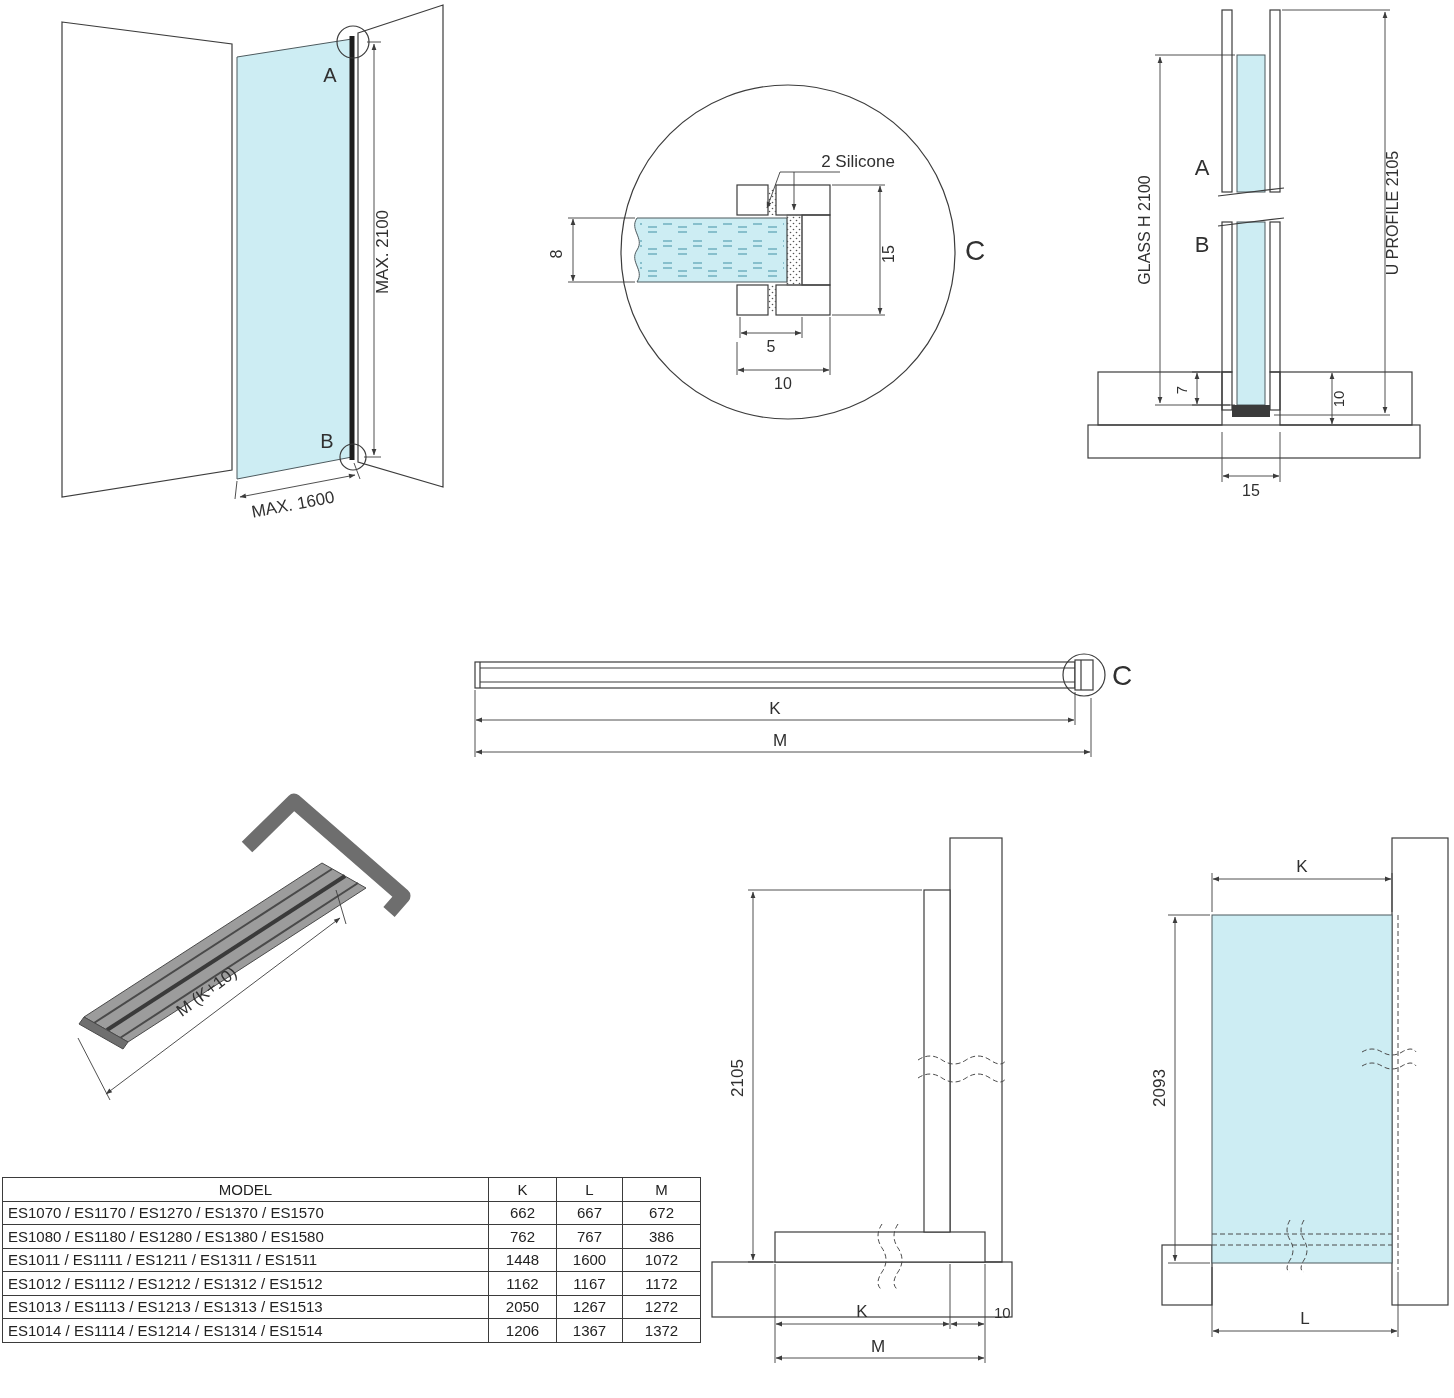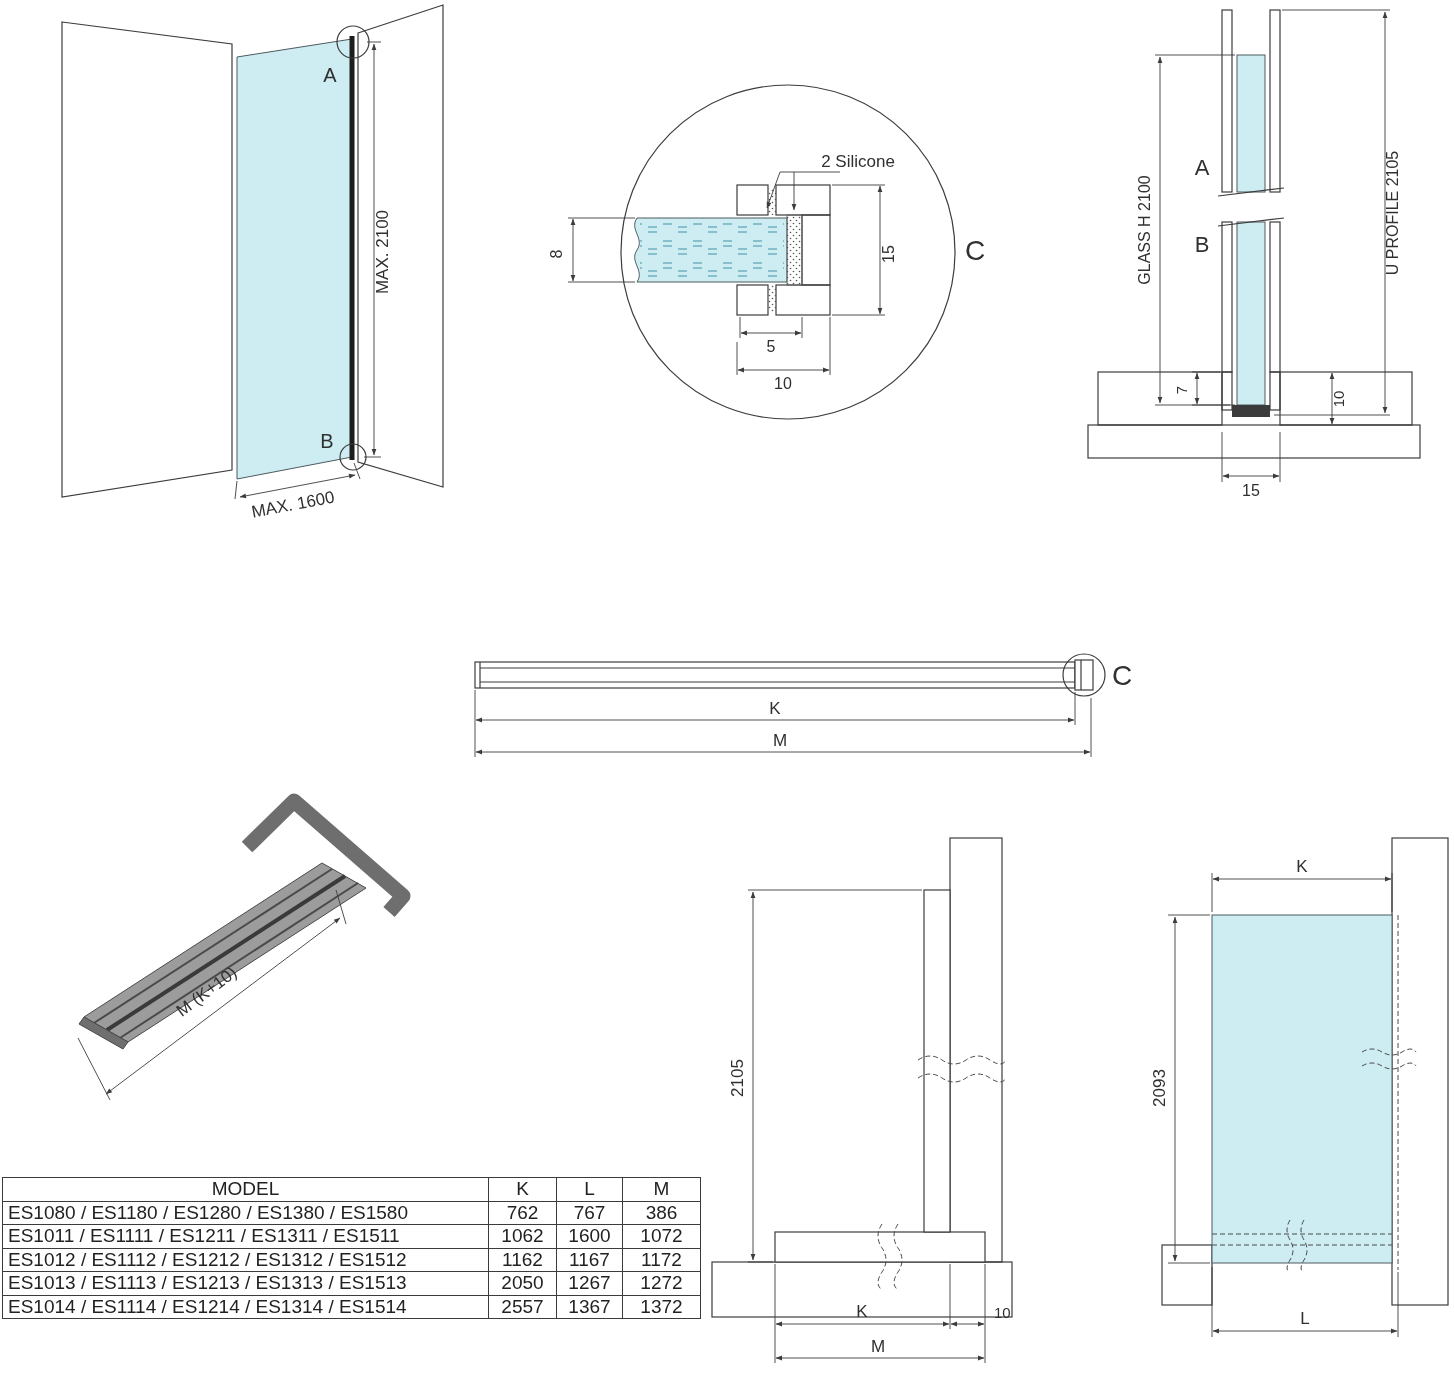--- a/index.html
+++ b/index.html
@@ -10,21 +10,21 @@
   svg text { fill:#303030; font-family:"Liberation Sans", sans-serif; }
   .t15{font-size:15px}.t16{font-size:16px}.t17{font-size:17px}
   .t20{font-size:20px}.t22{font-size:22px}.t28{font-size:28px}
   .ln  { stroke:#3c3c3c; stroke-width:1.2; fill:none; }
   .lnw { stroke:#3c3c3c; stroke-width:1.2; fill:#ffffff; }
   .dim { stroke:#3c3c3c; stroke-width:0.9; fill:none; }
   .dsh { stroke:#4a4a4a; stroke-width:1; fill:none; stroke-dasharray:5 3; }
   .glass { fill:#cdedf3; stroke:#4d5a5e; stroke-width:1; }
   table.models { position:absolute; left:2px; top:1177px; width:698px;
                  border-collapse:collapse; table-layout:fixed; background:#fff; }
-  table.models th, table.models td { border:1px solid #3b3b3b; font-size:19px; color:#222;
+  table.models th, table.models td { border:1px solid #3b3b3b; font-size:15px; color:#222;
                  height:23.5px; padding:0 3px; text-align:center; font-weight:normal;
                  white-space:nowrap; overflow:hidden; }
   table.models td.model { text-align:left; padding-left:5px; }
 </style>
 </head>
 <body>
 
 <div class="canvas">
 
   <svg class="abs" style="left:40px;top:0" width="430" height="530" viewBox="0 0 430 530">
@@ -286,46 +286,52 @@
       </colgroup>
     <thead>
       <tr>
         <th>MODEL</th>
         <th>K</th>
         <th>L</th>
         <th>M</th>
       </tr>
     </thead>
     <tbody>
+      <tr>
+          <td class="model">ES1070 / ES1170 / ES1270 / ES1370 / ES1570</td>
+          <td>662</td>
+          <td>667</td>
+          <td>672</td>
+        </tr>
         <tr>
           <td class="model">ES1080 / ES1180 / ES1280 / ES1380 / ES1580</td>
           <td>762</td>
           <td>767</td>
           <td>386</td>
         </tr>
         <tr>
           <td class="model">ES1011 / ES1111 / ES1211 / ES1311 / ES1511</td>
-          <td>1062</td>
+          <td>1448</td>
           <td>1600</td>
           <td>1072</td>
         </tr>
         <tr>
           <td class="model">ES1012 / ES1112 / ES1212 / ES1312 / ES1512</td>
           <td>1162</td>
           <td>1167</td>
           <td>1172</td>
         </tr>
         <tr>
           <td class="model">ES1013 / ES1113 / ES1213 / ES1313 / ES1513</td>
           <td>2050</td>
           <td>1267</td>
           <td>1272</td>
         </tr>
         <tr>
           <td class="model">ES1014 / ES1114 / ES1214 / ES1314 / ES1514</td>
-          <td>2557</td>
+          <td>1206</td>
           <td>1367</td>
           <td>1372</td>
         </tr>
     </tbody>
   </table>
 
 </div>
 
 </body></html>

